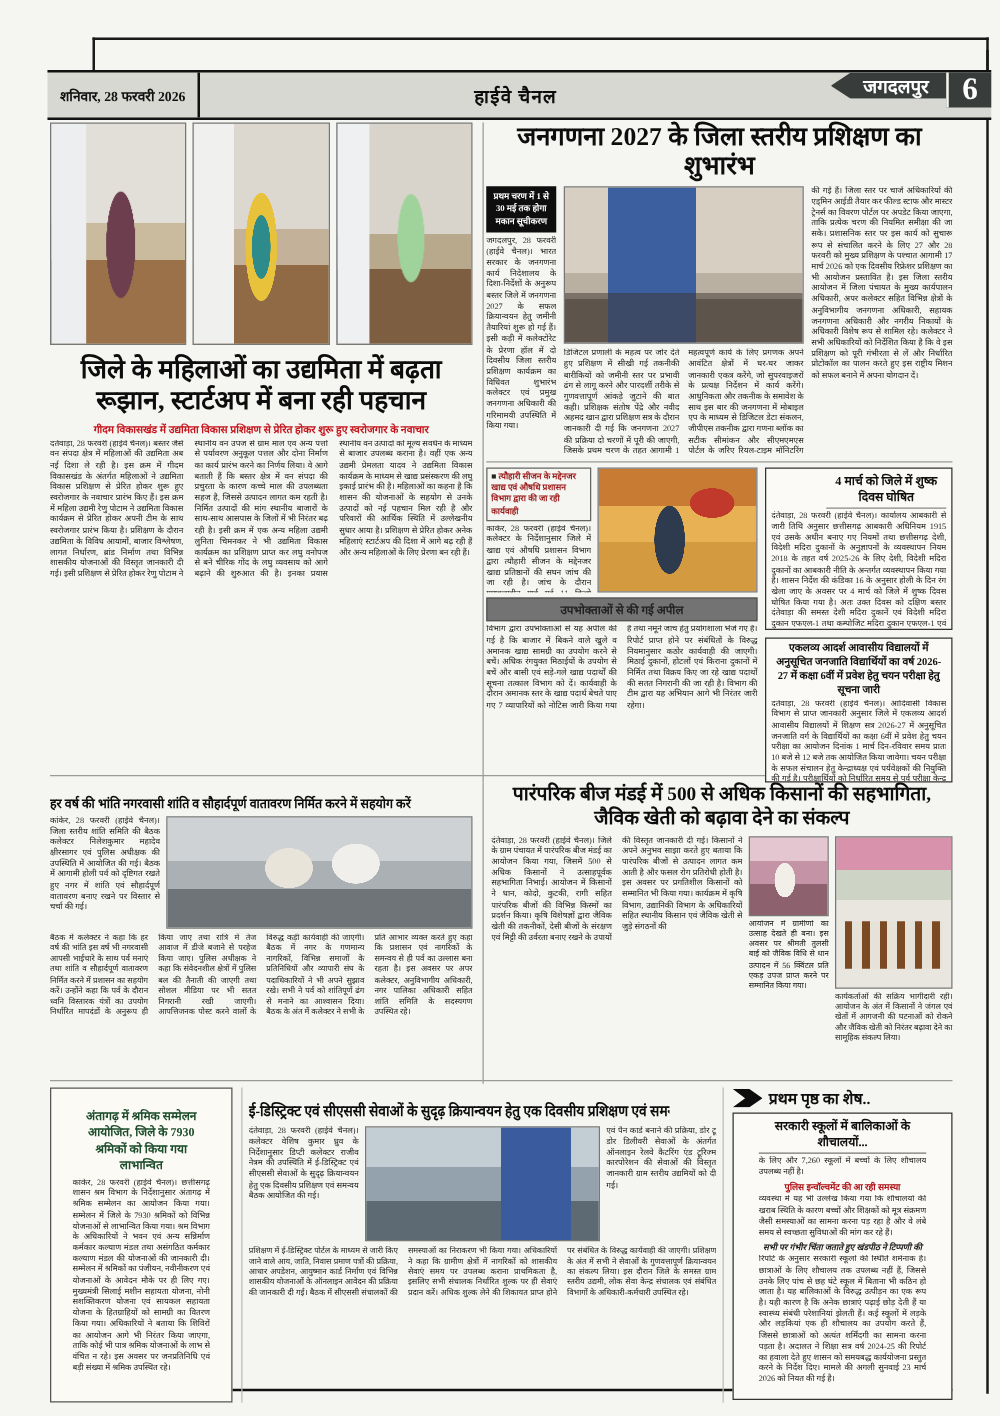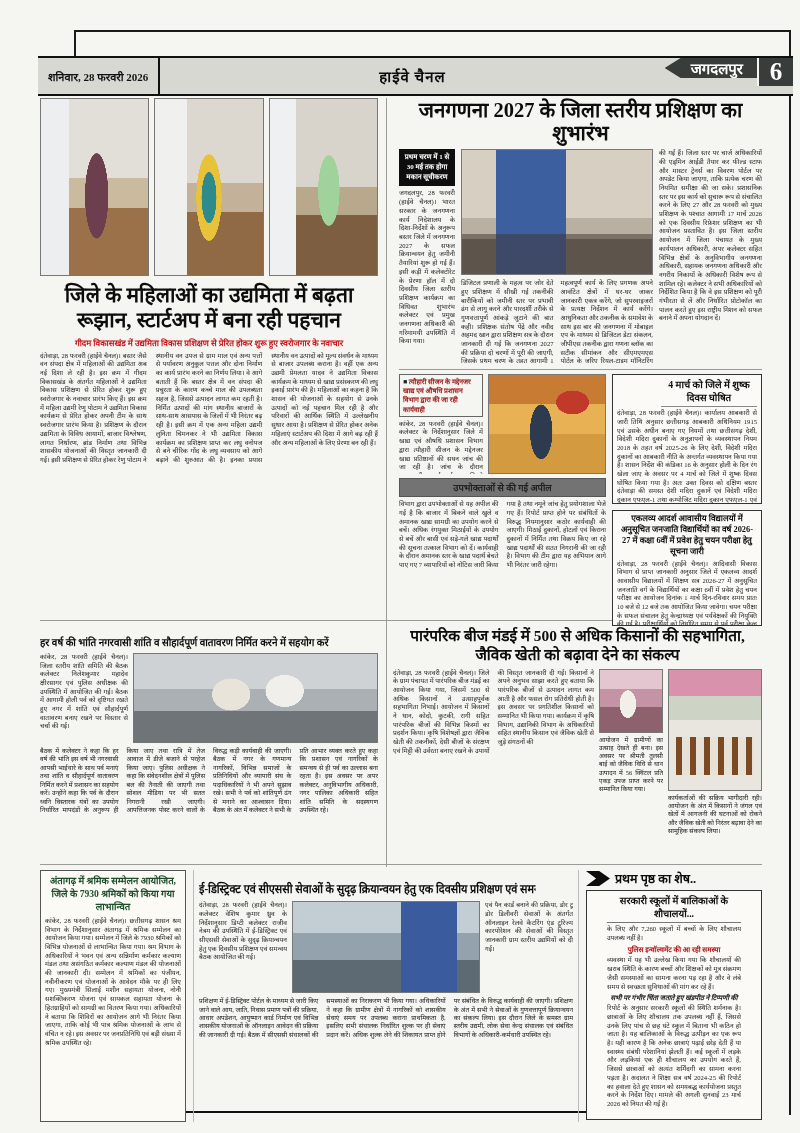--- a/index.html
+++ b/index.html
@@ -22,21 +22,21 @@
   .mh-page{display:flex;align-items:center;justify-content:center;background:#383d3b;color:#fff;
     font-size:25px;font-weight:800;width:34px;border-left:2px solid #f5f5f1;}
 
   
   .content{position:absolute;left:40px;right:38px;top:98px;bottom:20px;
     border-bottom:2px solid #111;}
   .bt{font-size:6.6px;line-height:1.32;text-align:justify;color:#1b1b1b;overflow:hidden;}
   .photo{position:relative;border:1px solid #777;background-color:#c9c2b4;}
 
   .row1{display:grid;grid-template-columns:338px 1fr;column-gap:8px;height:516px;}
-  .row1-right{border-left:1px solid #9a9a96;padding-left:12px;}
+  .row1-right{border-left:1px solid #9a9a96;padding-left:2px;}
 
   
   .women-photos{display:flex;gap:5px;height:178px;}
   .women-photos .photo{flex:1;}
   .ph-w1{background:
     radial-gradient(ellipse 18% 40% at 52% 55%, #6d3f4e 60%, rgba(0,0,0,0) 61%),
     linear-gradient(90deg,#eceef0 0 26%, rgba(0,0,0,0) 26%),
     linear-gradient(180deg,#e2dfd8 0 45%, #caba9e 45% 62%, #9a7148 62% 100%);}
   .ph-w2{background:
     radial-gradient(ellipse 20% 42% at 50% 56%, #2e8b8b 34%, #e8c23a 35% 58%, rgba(0,0,0,0) 59%),
@@ -118,21 +118,21 @@
   .seeds-mid .bt{flex:1;font-size:6.3px;}
   .seeds-rightcol{width:94px;display:flex;flex-direction:column;gap:3px;}
   .ph-seed2{height:120px;background:linear-gradient(180deg,#d892ac 0 22%, #cdd4c6 22% 42%, #e9e6df 42% 100%);}
   .ph-seed2::after{content:"";position:absolute;left:8%;right:8%;bottom:12%;height:32%;
     background:repeating-linear-gradient(90deg,#7c4a22 0 6px, #e7e2d8 6px 14px);}
   .seeds-caption{flex:1;font-size:6.4px;}
 
   
   .row3{display:grid;grid-template-columns:146px 1fr 176px;column-gap:7px;height:252px;margin-top:6px;
     border-top:1px solid #9a9a96;padding-top:5px;}
-  .labour{border:1px solid #555;padding:4px;overflow:hidden;background:#fbfaf5;}
+  .labour{border:1px solid #555;padding:17px;overflow:hidden;background:#fbfaf5;}
   .labour-title{font-size:9.6px;font-weight:800;color:#1e4d2b;text-align:center;line-height:1.35;
     margin-bottom:3px;}
   .labour-body{height:186px;}
   .edistrict{border-left:1px solid #bbb;border-right:1px solid #bbb;padding:0 5px;overflow:hidden;}
   .edist-head{font-size:12.2px;font-weight:800;color:#0d0d0d;white-space:nowrap;overflow:hidden;
     transform:scaleX(.9);transform-origin:left;margin-bottom:4px;}
   .edist-flex{display:flex;gap:5px;height:92px;}
   .edist-flex .bt{width:88px;}
   .ph-edist{flex:1;background:
     linear-gradient(90deg, rgba(0,0,0,0) 0 58%, #3a5c9e 58% 88%, rgba(0,0,0,0) 88%),

